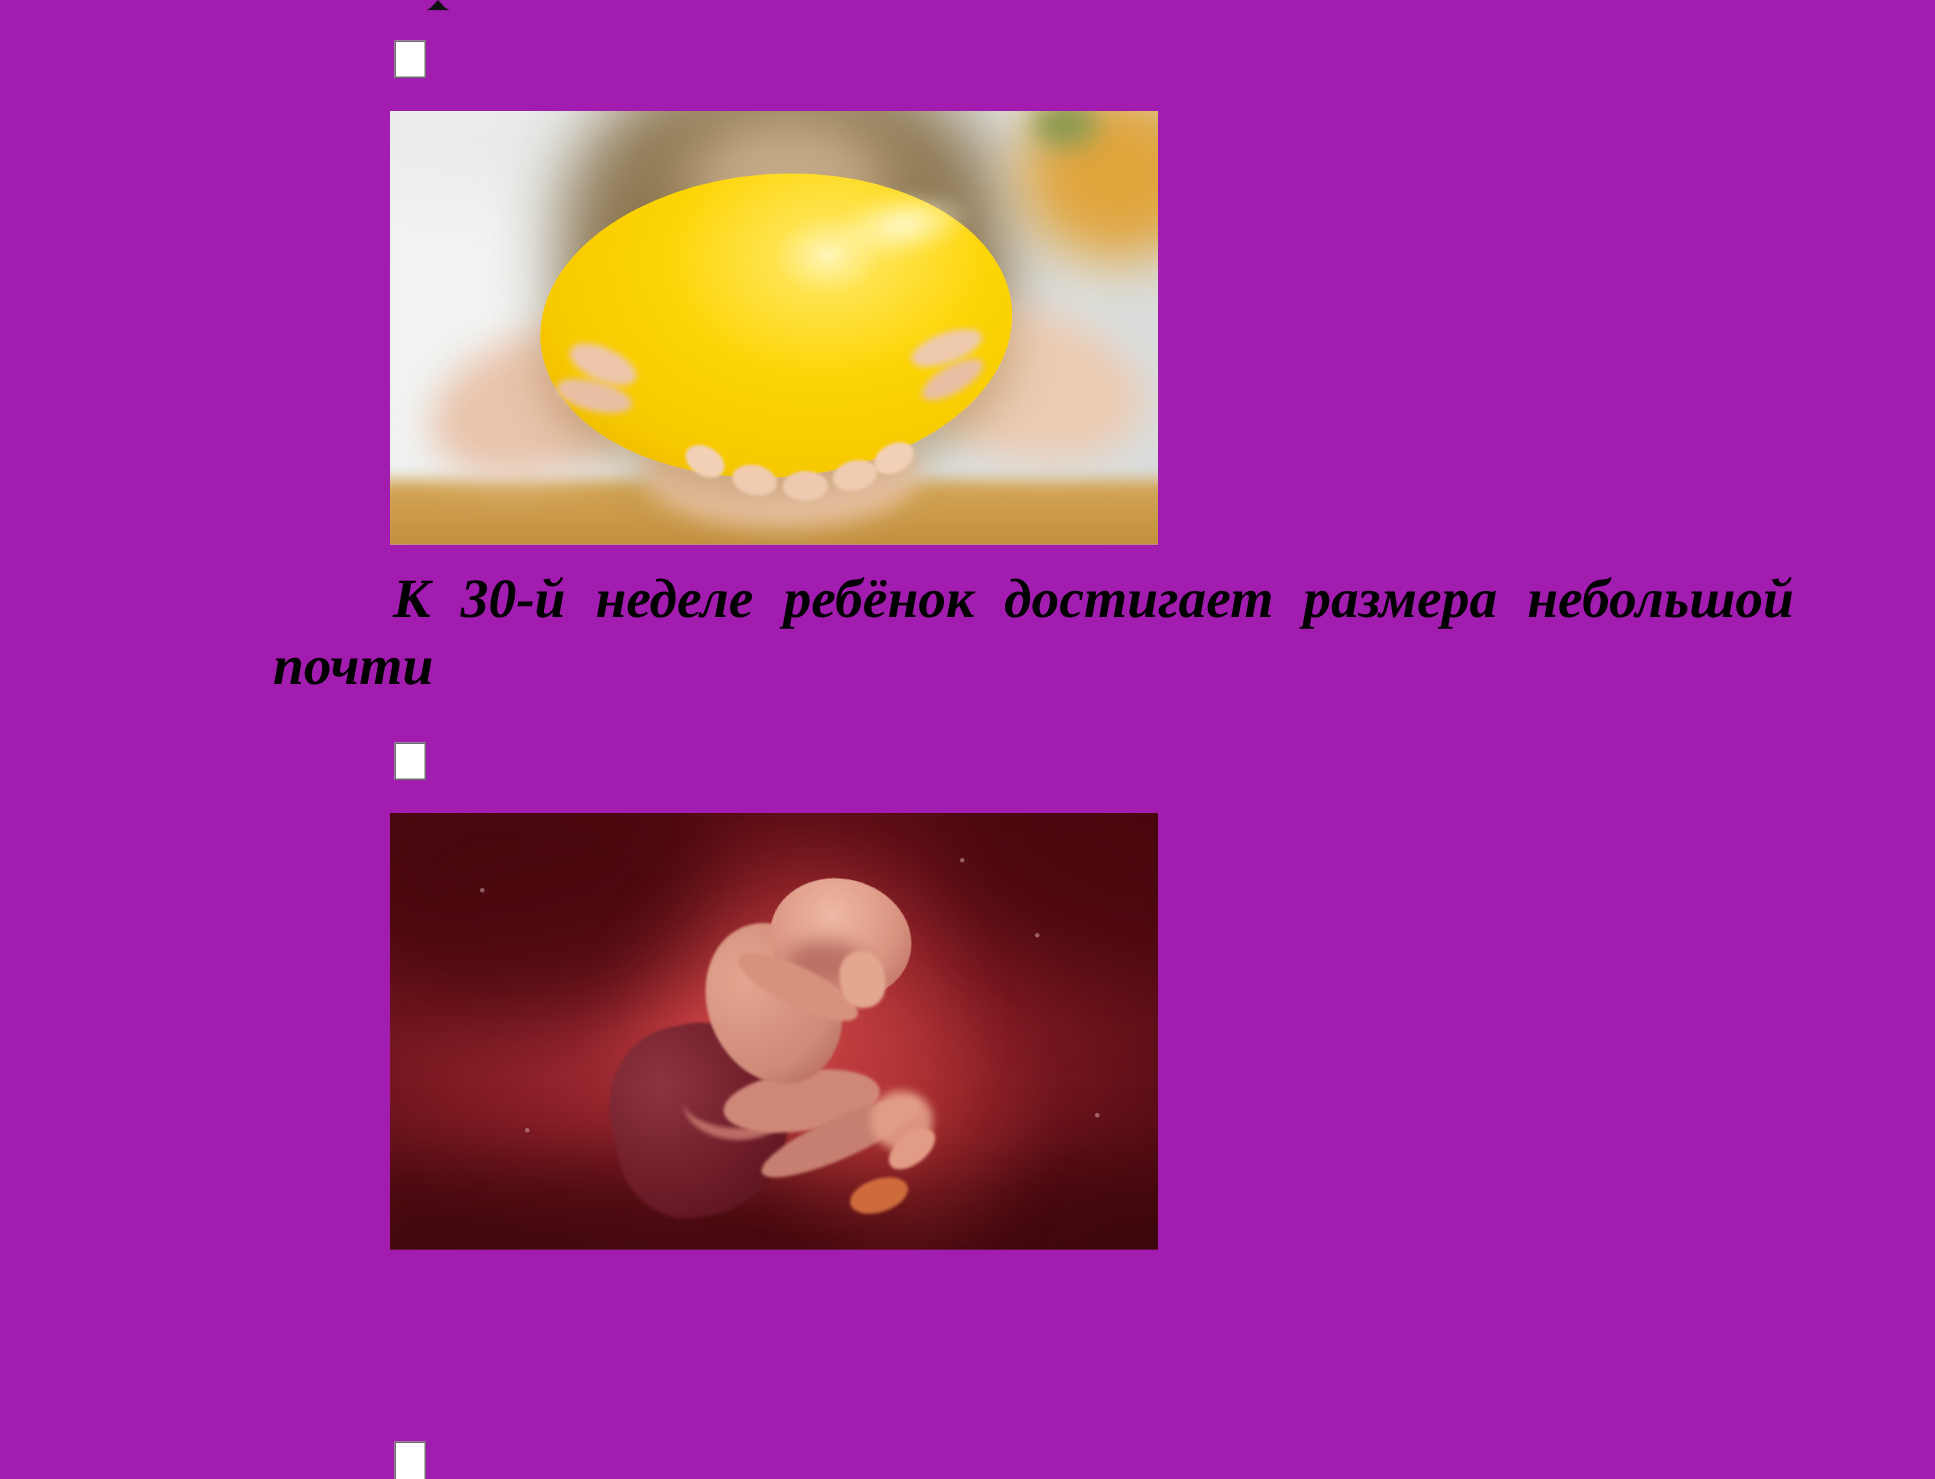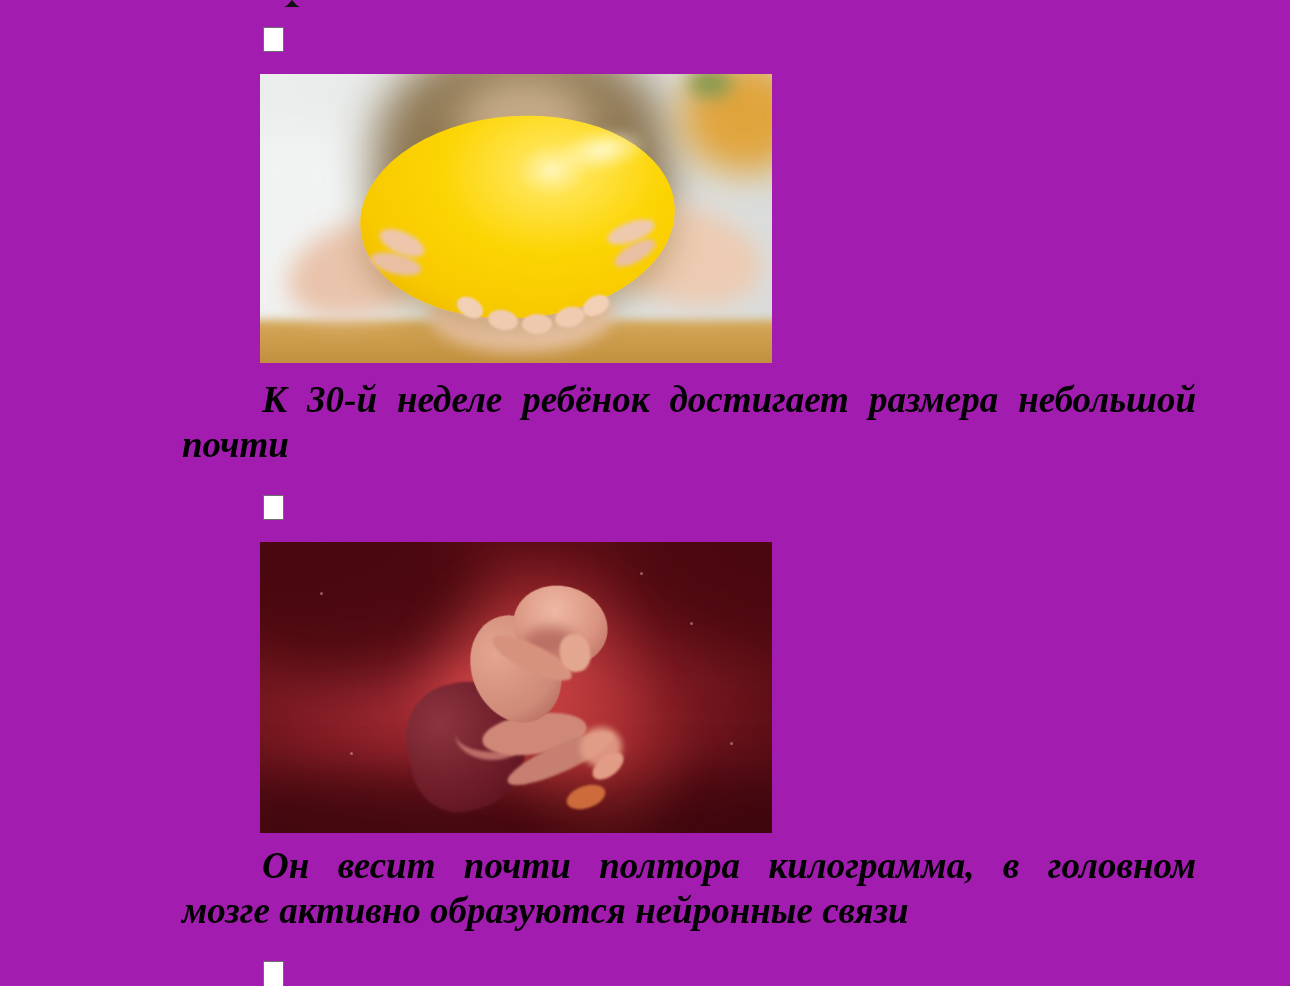--- a/index.html
+++ b/index.html
@@ -157,20 +157,16 @@
     <div class="f-knee"></div>
     <div class="f-torso"></div>
     <div class="f-head"></div>
     <div class="f-face"></div>
     <div class="f-arm"></div>
     <div class="f-hand"></div>
     <div class="f-foot1"></div>
     <div class="f-foot2"></div>
   </div>
 
-  <div class="para p2">
-    <div class="pline just indent">Он весит почти полтора килограмма, в головном</div>
-    <div class="pline last">мозге активно образуются нейронные связи</div>
-  </div>
 
   <div class="marker m3"></div>
 
 </div>
 
 </body></html>

